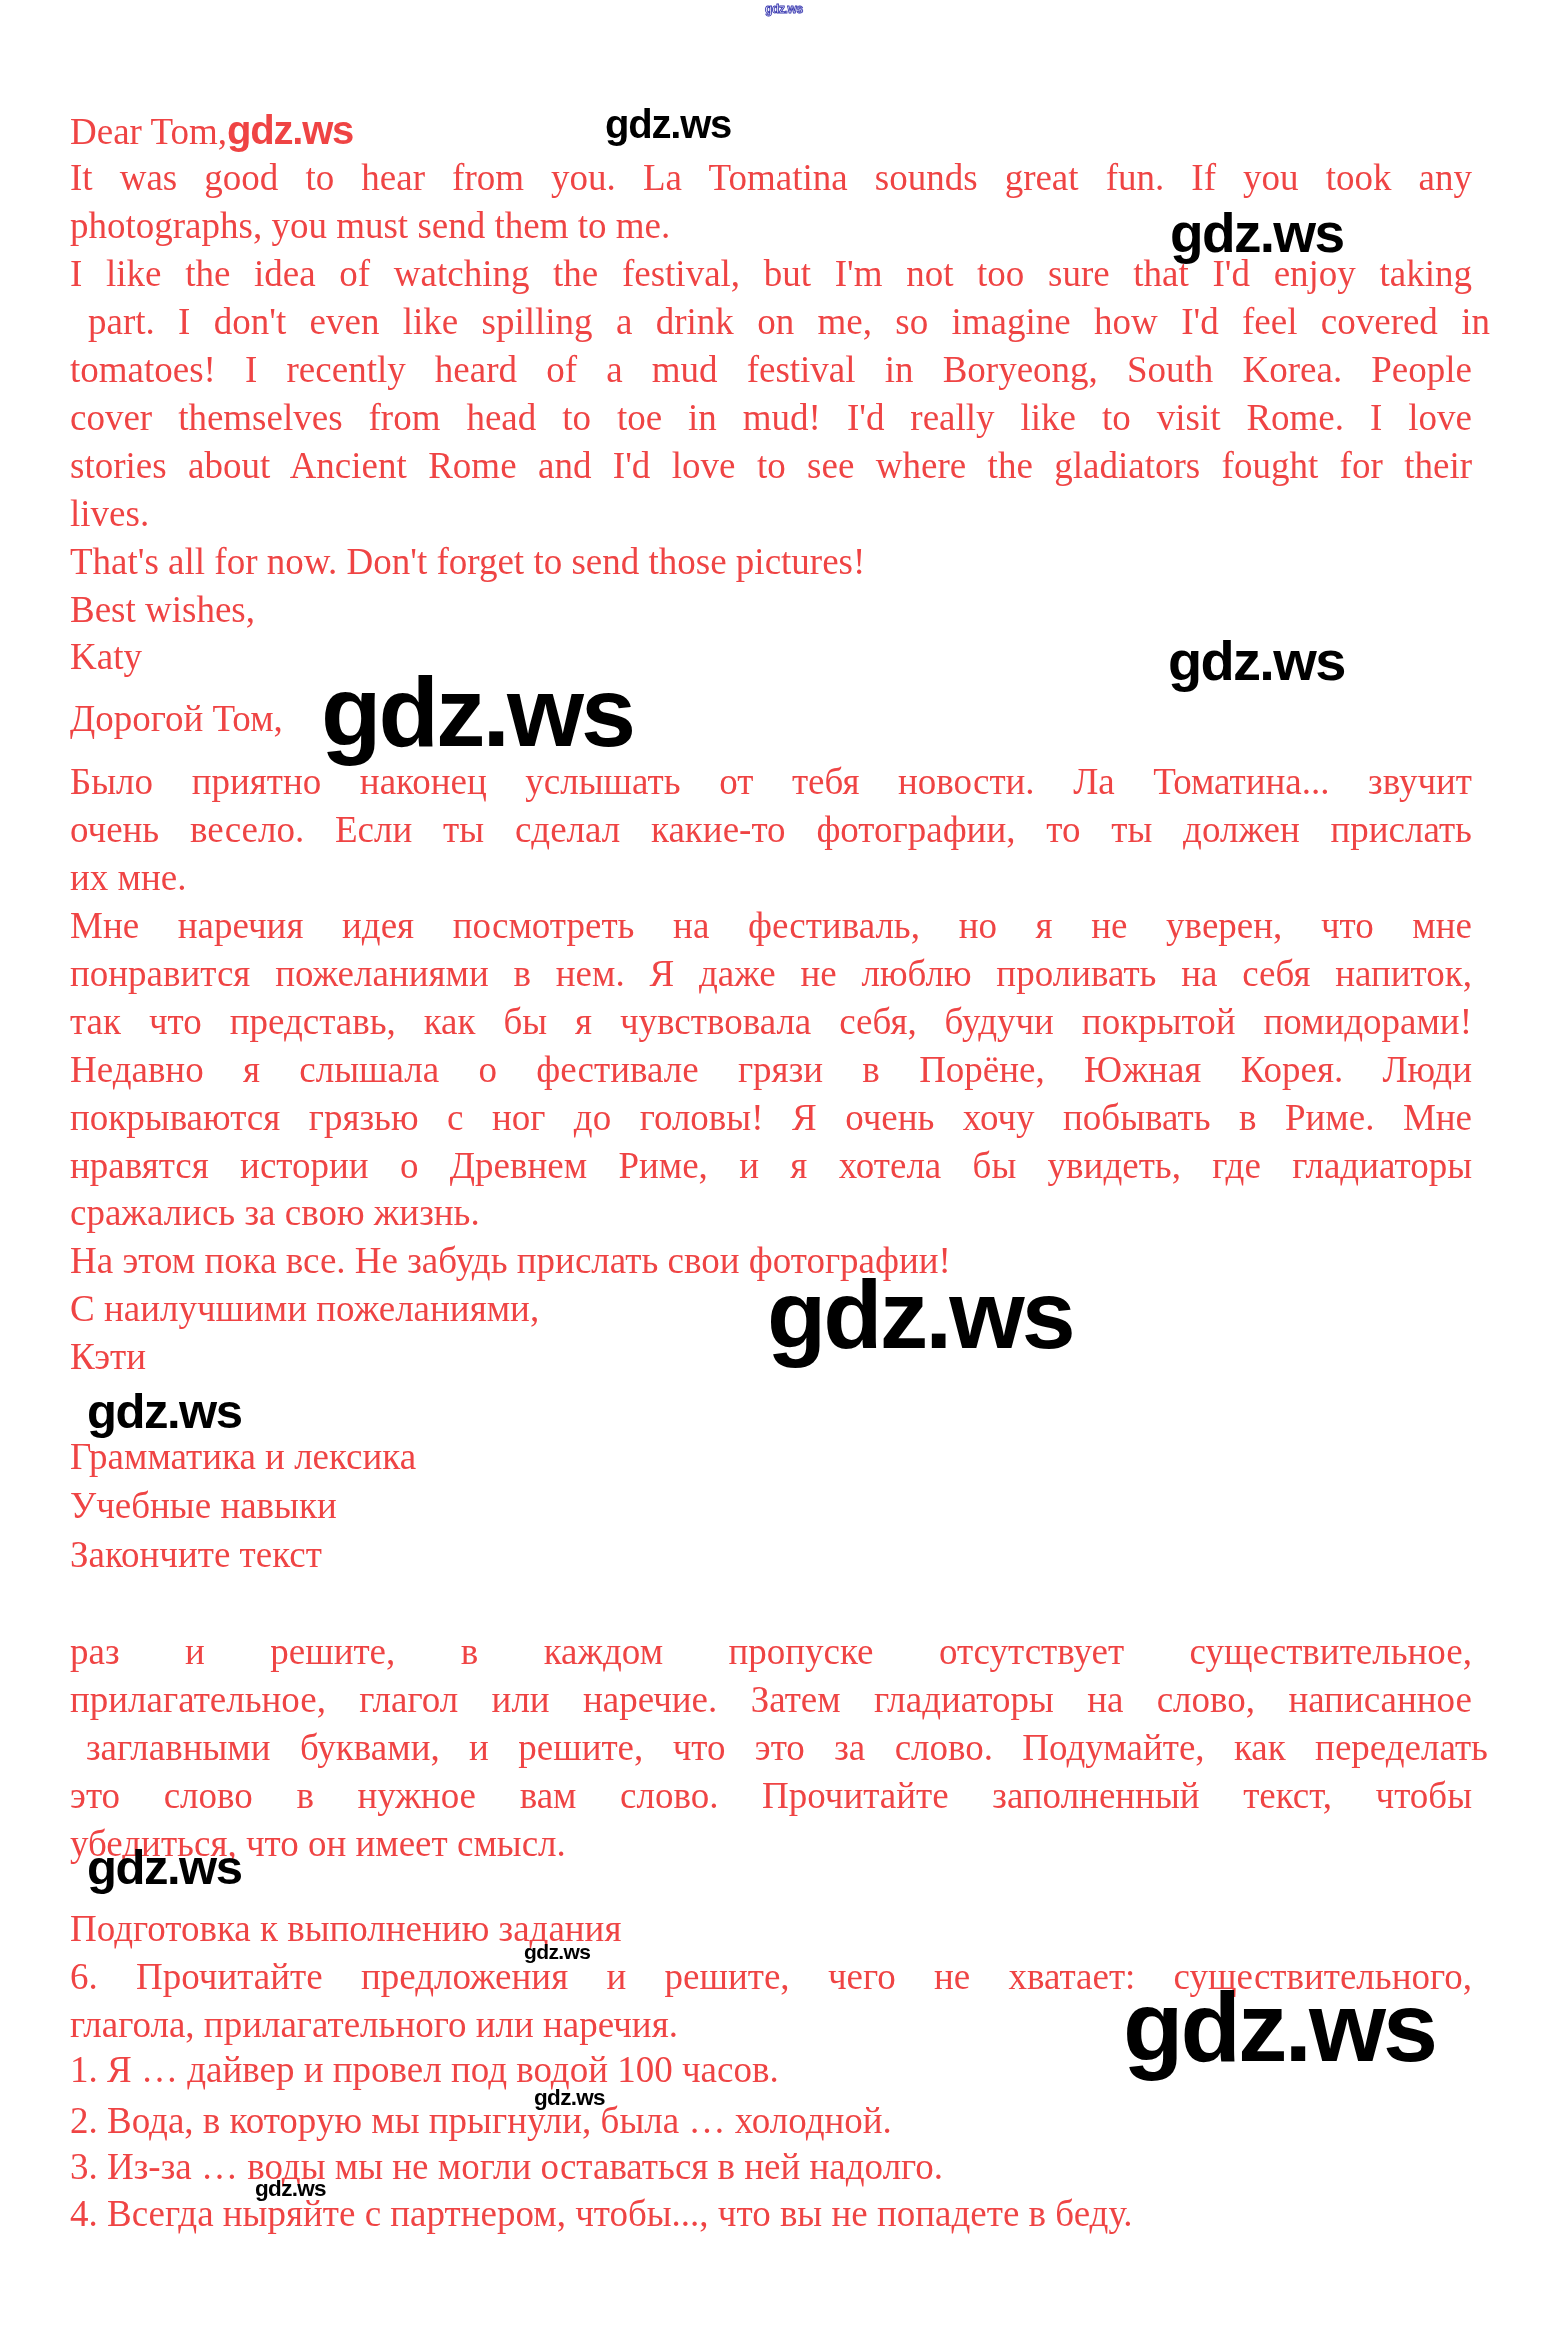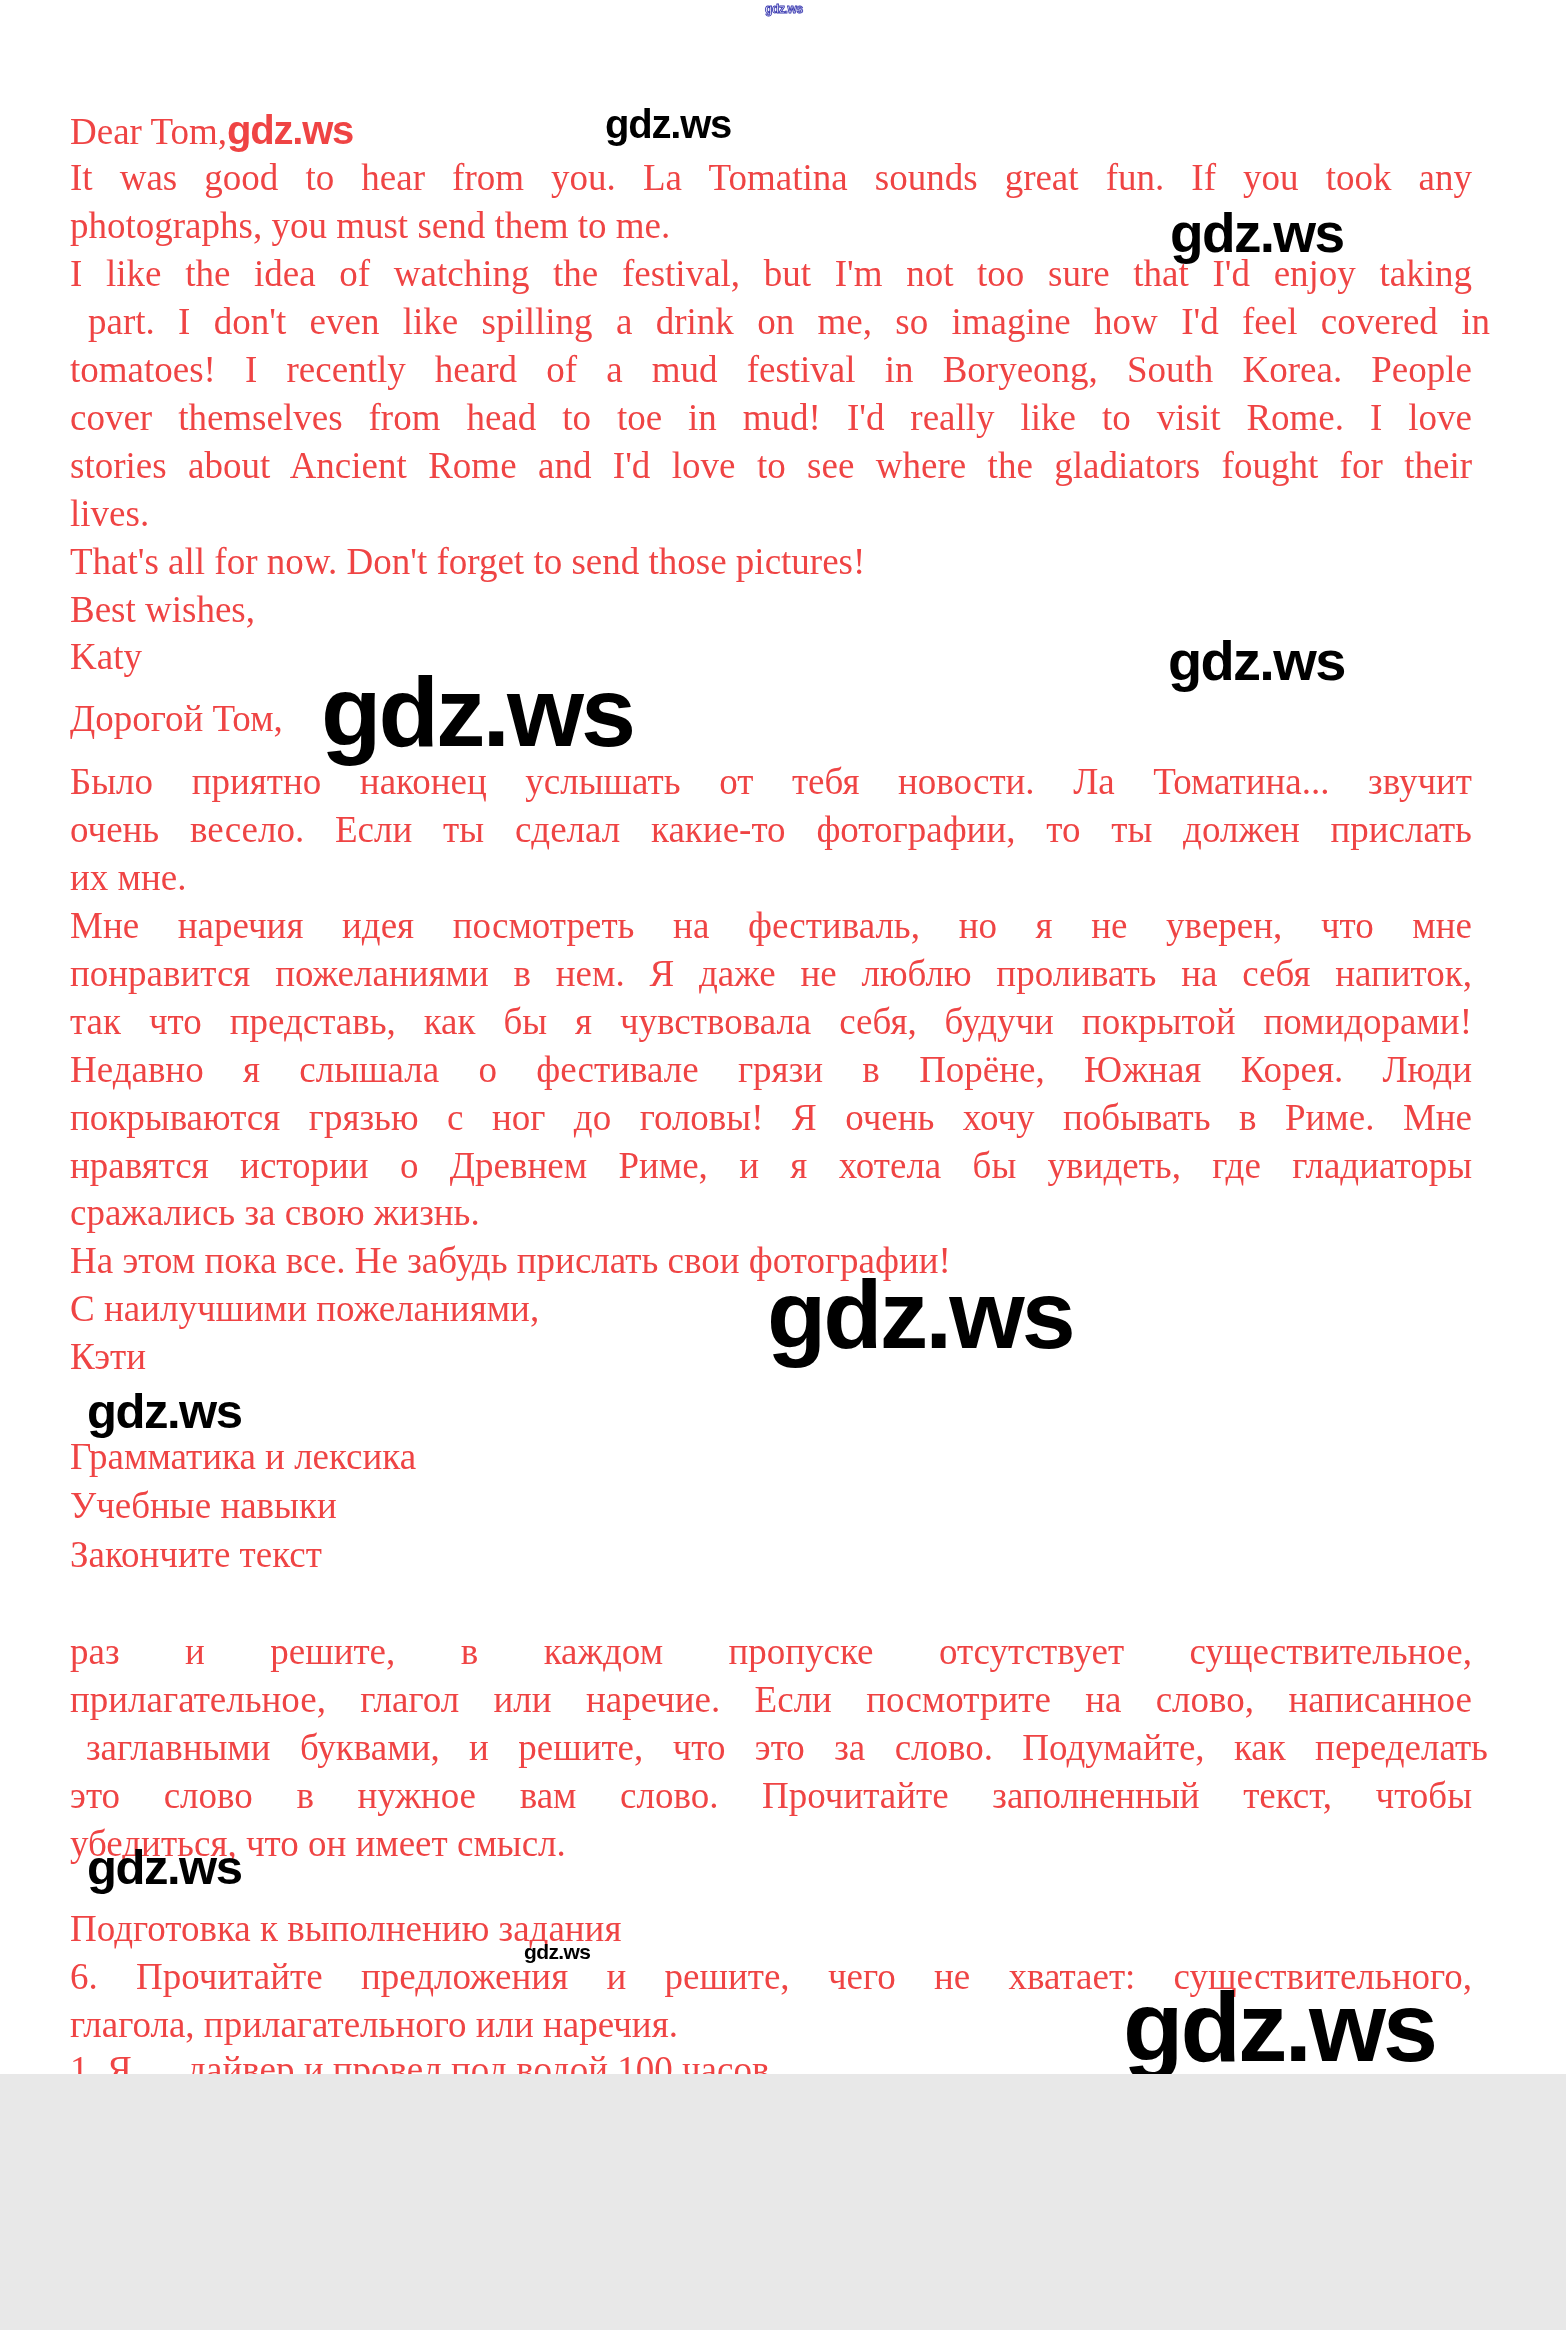--- a/index.html
+++ b/index.html
@@ -1,18 +1,18 @@
 <!DOCTYPE html>
 <html style="font-size:11.3px"><head>
 <meta charset="utf-8">
 <style>
   html,body{margin:0;padding:0;background:#e8e8e8;}
   #page{
     position:relative;
-    width:1566px;height:2074px;
+    width:1566px;height:2330px;
     background:#ffffff;
     overflow:hidden;
     font-family:"Liberation Serif", serif;
     color:#000;
   }
   .line{
     position:absolute;
     left:70px;
     width:1402px;
     font-size:37px;
@@ -91,21 +91,21 @@
   <div class="line" style="top:1285px;">С наилучшими пожеланиями,</div>
   <span class="wm" style="left:767px;top:1266px;font-size:97px;">gdz.ws</span>
   <div class="line" style="top:1333px;">Кэти</div>
 
   <span class="wm" style="left:87px;top:1387px;font-size:49px;">gdz.ws</span>
   <div class="line" style="top:1482px;">Учебные навыки</div>
   <div class="line" style="top:1433px;">Грамматика и лексика</div>
   <div class="line" style="top:1531px;">Закончите текст</div>
 
   <div class="line j" style="top:1628px;">раз и решите, в каждом пропуске отсутствует существительное,</div>
-  <div class="line j" style="top:1676px;">прилагательное, глагол или наречие. Если посмотрите на слово, написанное</div>
+  <div class="line j" style="top:1676px;">прилагательное, глагол или наречие. Затем гладиаторы на слово, написанное</div>
   <div class="line j" style="top:1724px;margin-left:16px;">заглавными буквами, и решите, что это за слово. Подумайте, как переделать</div>
   <div class="line j" style="top:1772px;">это слово в нужное вам слово. Прочитайте заполненный текст, чтобы</div>
   <div class="line" style="top:1820px;">убедиться, что он имеет смысл.</div>
 
   <span class="wm" style="left:87px;top:1843px;font-size:49px;">gdz.ws</span>
   <div class="line" style="top:1905px;">Подготовка к выполнению задания</div>
   <span class="wm" style="left:524px;top:1941px;font-size:21px;">gdz.ws</span>
 
   <div class="line j" style="top:1953px;">6. Прочитайте предложения и решите, чего не хватает: существительного,</div>
   <div class="line" style="top:2001px;">глагола, прилагательного или наречия.</div>

